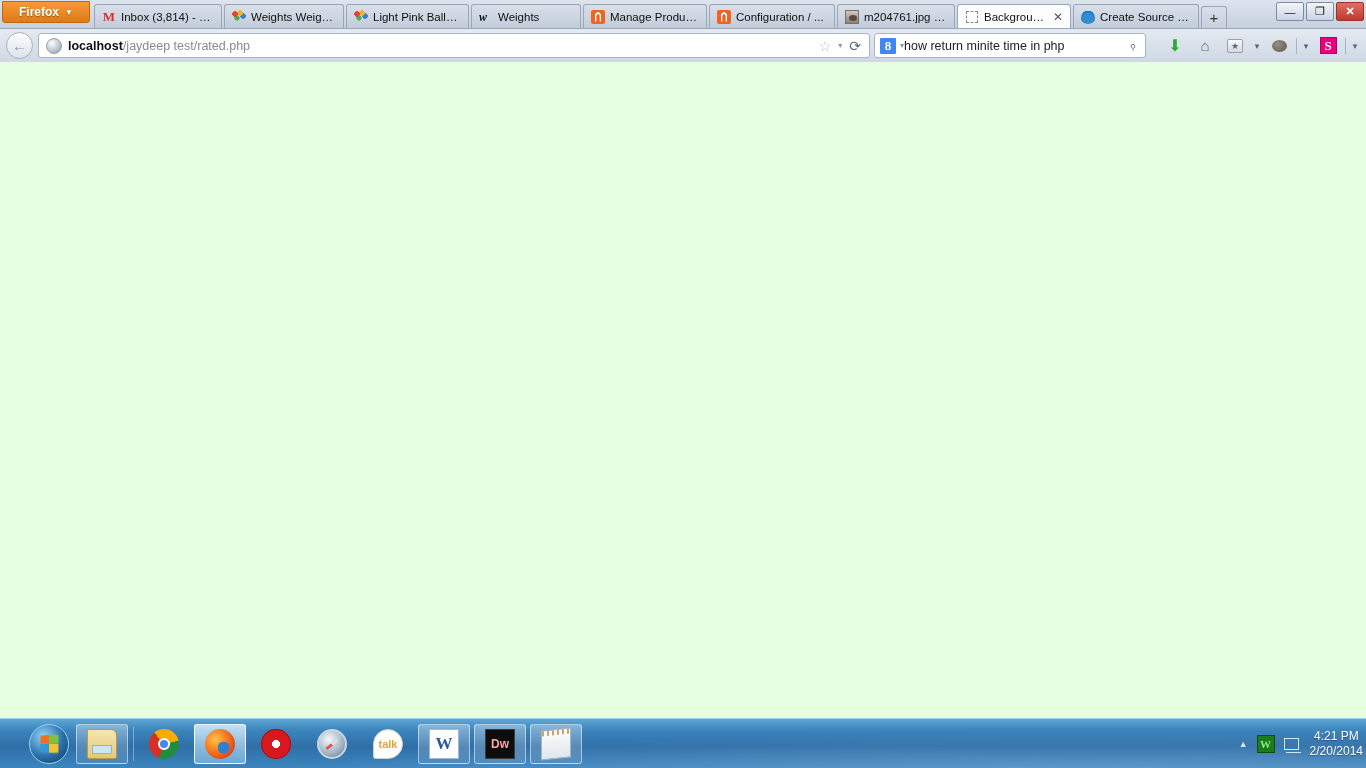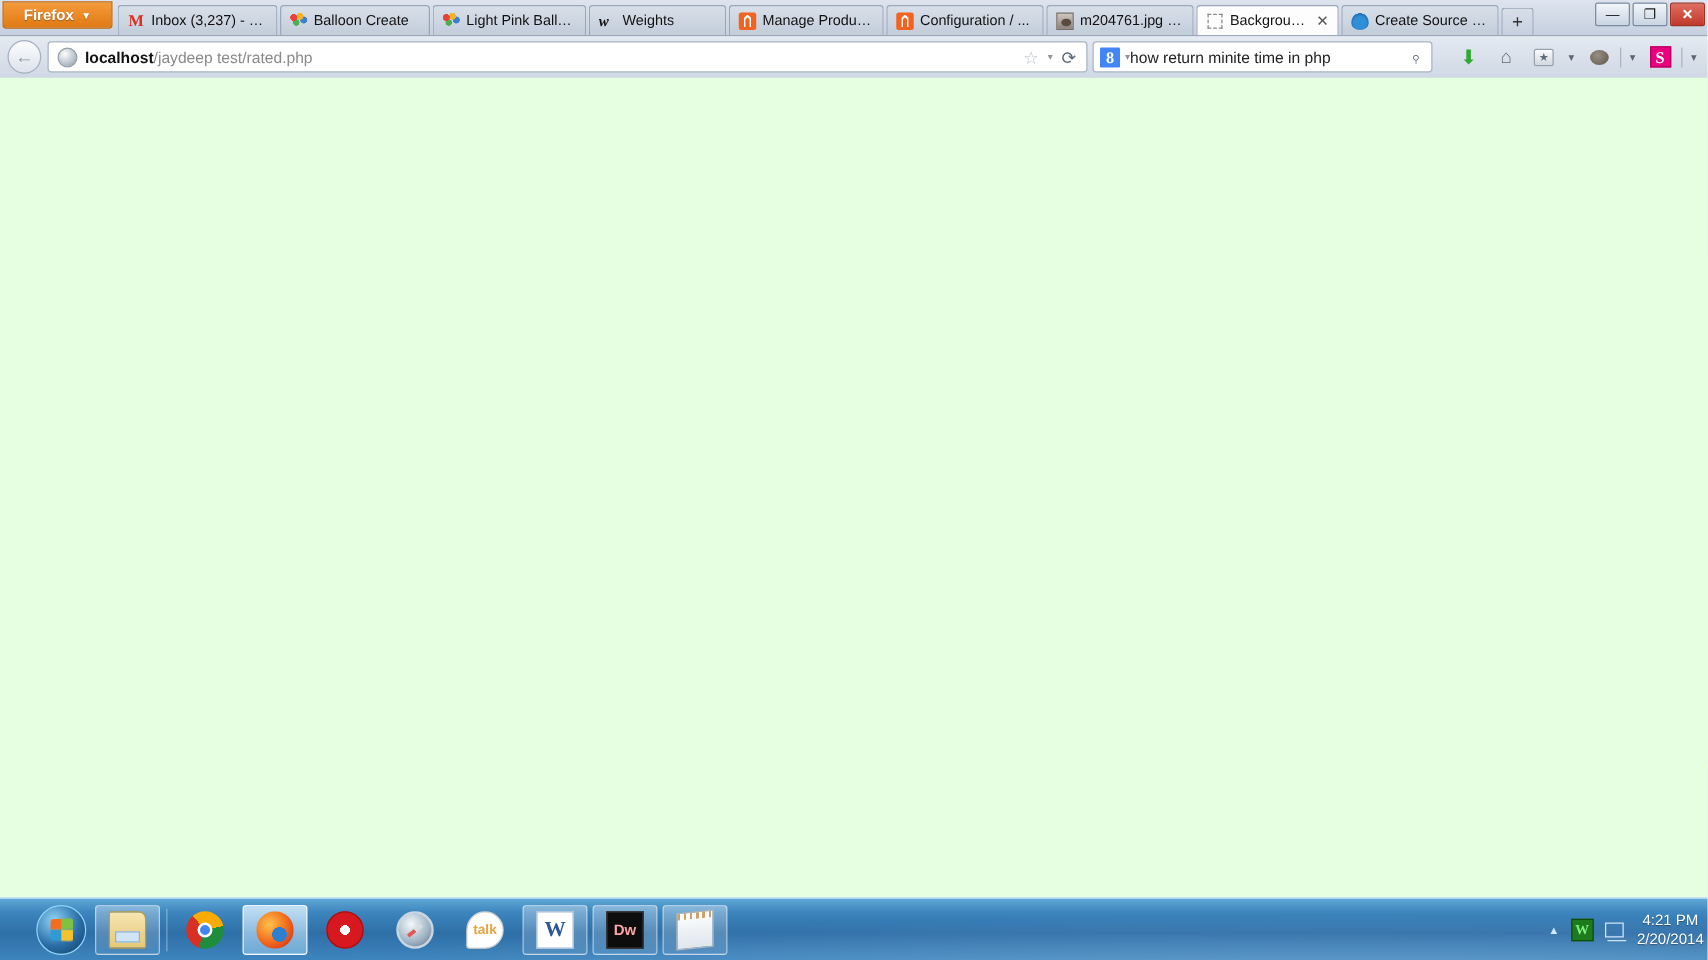--- a/index.html
+++ b/index.html
@@ -355,26 +355,26 @@
 
       <div class="ff-button">
         <span>Firefox</span>
         <span class="caret">▼</span>
       </div>
 
       <div class="tabs">
 
         <div class="tab" style="width:128px">
           <span class="favicon fav-gmail">M</span>
-          <span class="label">Inbox (3,237) - c...</span>
+          <span class="label">Inbox (3,814) - c...</span>
         </div>
 
         <div class="tab" style="width:120px">
           <span class="favicon fav-balloon"></span>
-          <span class="label">Balloon Create</span>
+          <span class="label">Weights Weights</span>
         </div>
 
         <div class="tab" style="width:123px">
           <span class="favicon fav-balloon"></span>
           <span class="label">Light Pink Ballo...</span>
         </div>
 
         <div class="tab" style="width:110px">
           <span class="favicon fav-w">w</span>
           <span class="label">Weights</span>

